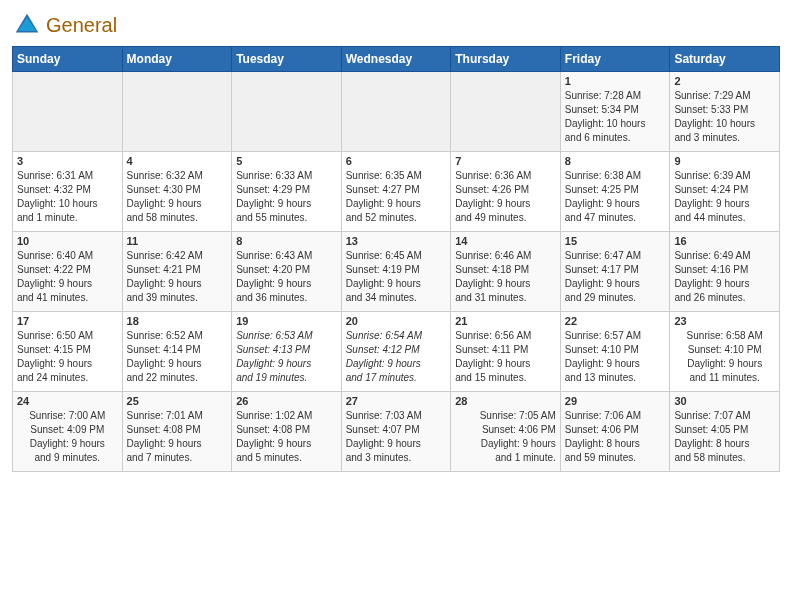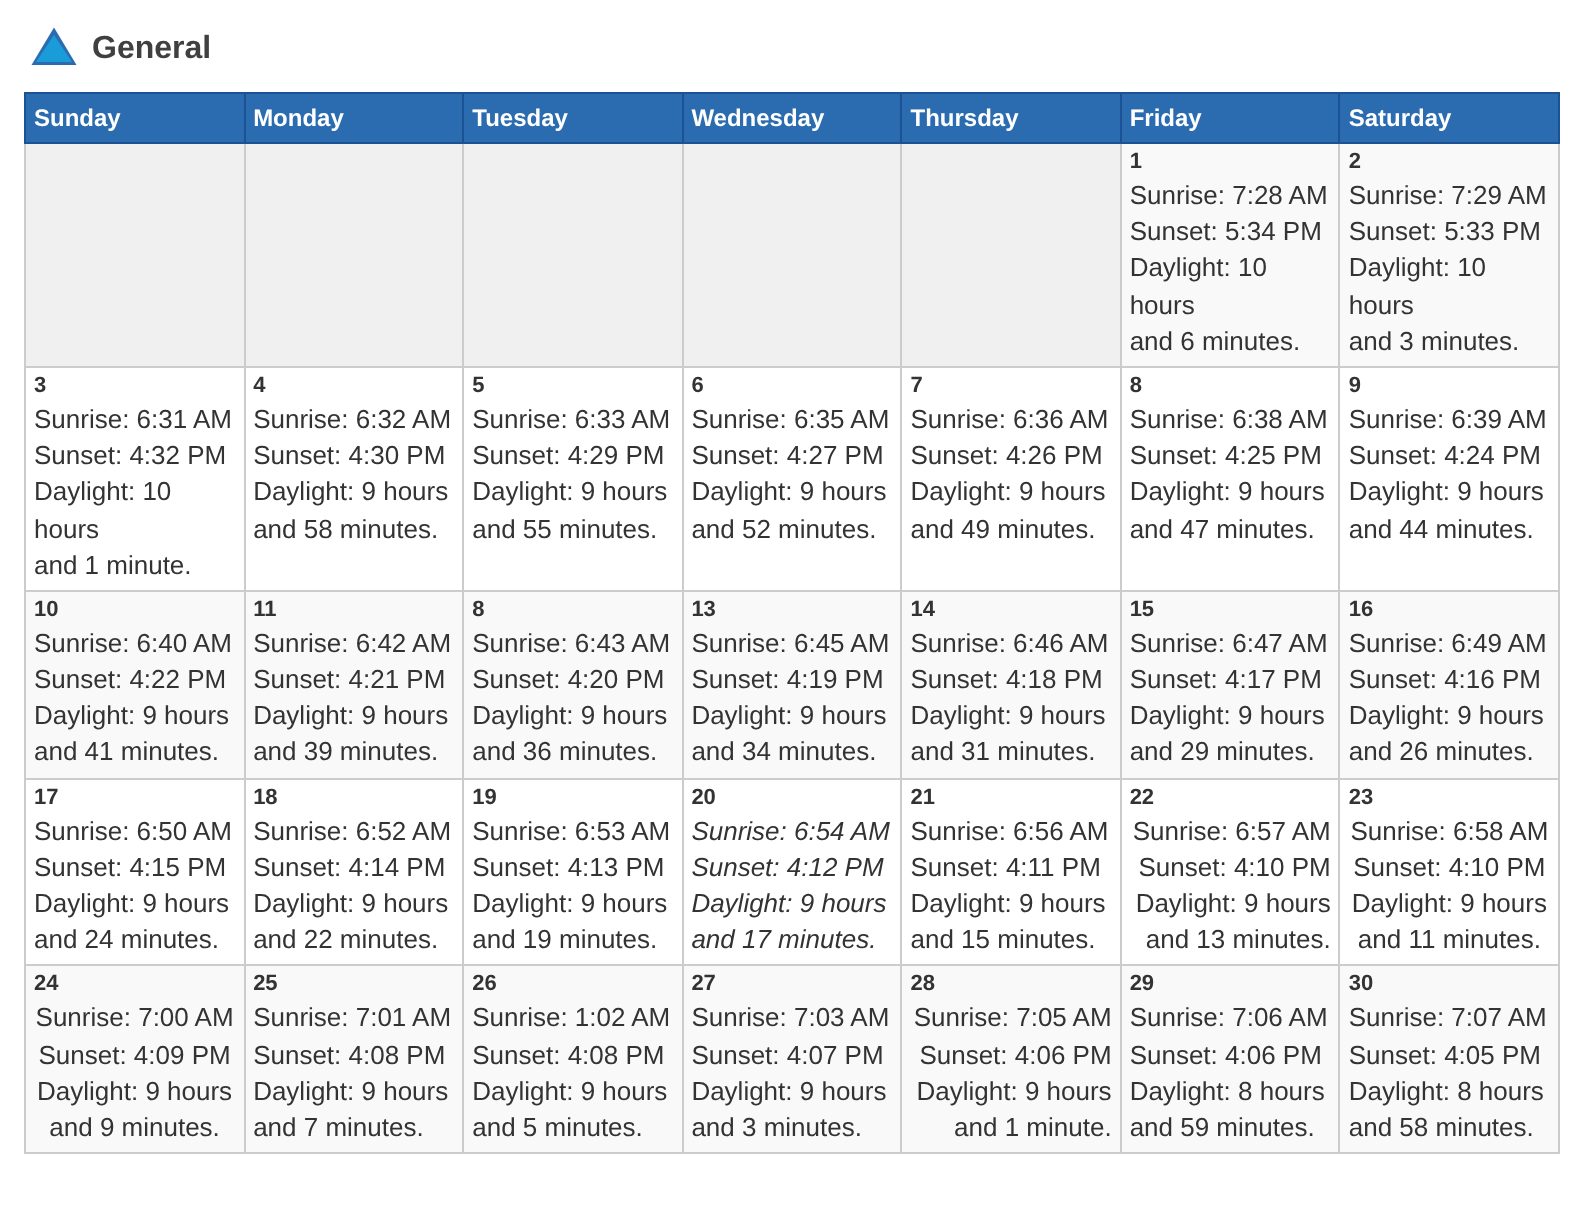--- a/index.html
+++ b/index.html
@@ -71,36 +71,36 @@
       background: #f0f0f0;
     }
     .day-num {
       font-weight: bold;
       font-size: 11px;
       display: block;
       margin-bottom: 2px;
     }
     .day-info {
       line-height: 1.4;
-      font-size: 13px;
+      font-size: 10px;
       color: #333;
     }
   </style>
 </head>
 <body>
 
 <div class="container">
   <div class="header-row">
     <div class="logo">
       <svg class="logo-icon" viewBox="0 0 40 40">
         <polygon points="20,5 35,30 5,30" fill="#2b6cb0"></polygon>
         <polygon points="20,10 32,28 8,28" fill="#1a9cd8"></polygon>
       </svg>
       <div>
-        <div style="font-size:16px;font-weight:bold;color:#404040;line-height:1.1">General</div>
+        <div style="font-size:20px;font-weight:normal;color:#a16207;line-height:1.1">General</div>
         <div style="font-size:16px;font-weight:bold;color:#2b6cb0;line-height:1.1"></div>
       </div>
     </div>
     <div class="title-block">
       <div class="month-title"></div>
       <div class="location-title"></div>
     </div>
   </div>
 
   <table>
@@ -249,42 +249,42 @@
           </td>
           <td>
             <span class="day-num">18</span>
             <div class="day-info" style="white-space: pre-line;">Sunrise: 6:52 AM
 Sunset: 4:14 PM
 Daylight: 9 hours
 and 22 minutes.</div>
           </td>
           <td>
             <span class="day-num">19</span>
-            <div class="day-info" style="white-space: pre-line;">Sunrise: 6:53 AM
+            <div class="day-info" style="white-space: pre-line; font-style: italic;">Sunrise: 6:53 AM
 Sunset: 4:13 PM
 Daylight: 9 hours
 and 19 minutes.</div>
           </td>
           <td>
             <span class="day-num">20</span>
             <div class="day-info" style="white-space: pre-line; font-style: italic;">Sunrise: 6:54 AM
 Sunset: 4:12 PM
 Daylight: 9 hours
 and 17 minutes.</div>
           </td>
           <td>
             <span class="day-num">21</span>
             <div class="day-info" style="white-space: pre-line;">Sunrise: 6:56 AM
 Sunset: 4:11 PM
 Daylight: 9 hours
 and 15 minutes.</div>
           </td>
           <td>
             <span class="day-num">22</span>
-            <div class="day-info" style="white-space: pre-line; text-align: right;">Sunrise: 6:57 AM
+            <div class="day-info" style="white-space: pre-line;">Sunrise: 6:57 AM
 Sunset: 4:10 PM
 Daylight: 9 hours
 and 13 minutes.</div>
           </td>
           <td>
             <span class="day-num">23</span>
             <div class="day-info" style="white-space: pre-line; text-align: center;">Sunrise: 6:58 AM
 Sunset: 4:10 PM
 Daylight: 9 hours
 and 11 minutes.</div>

